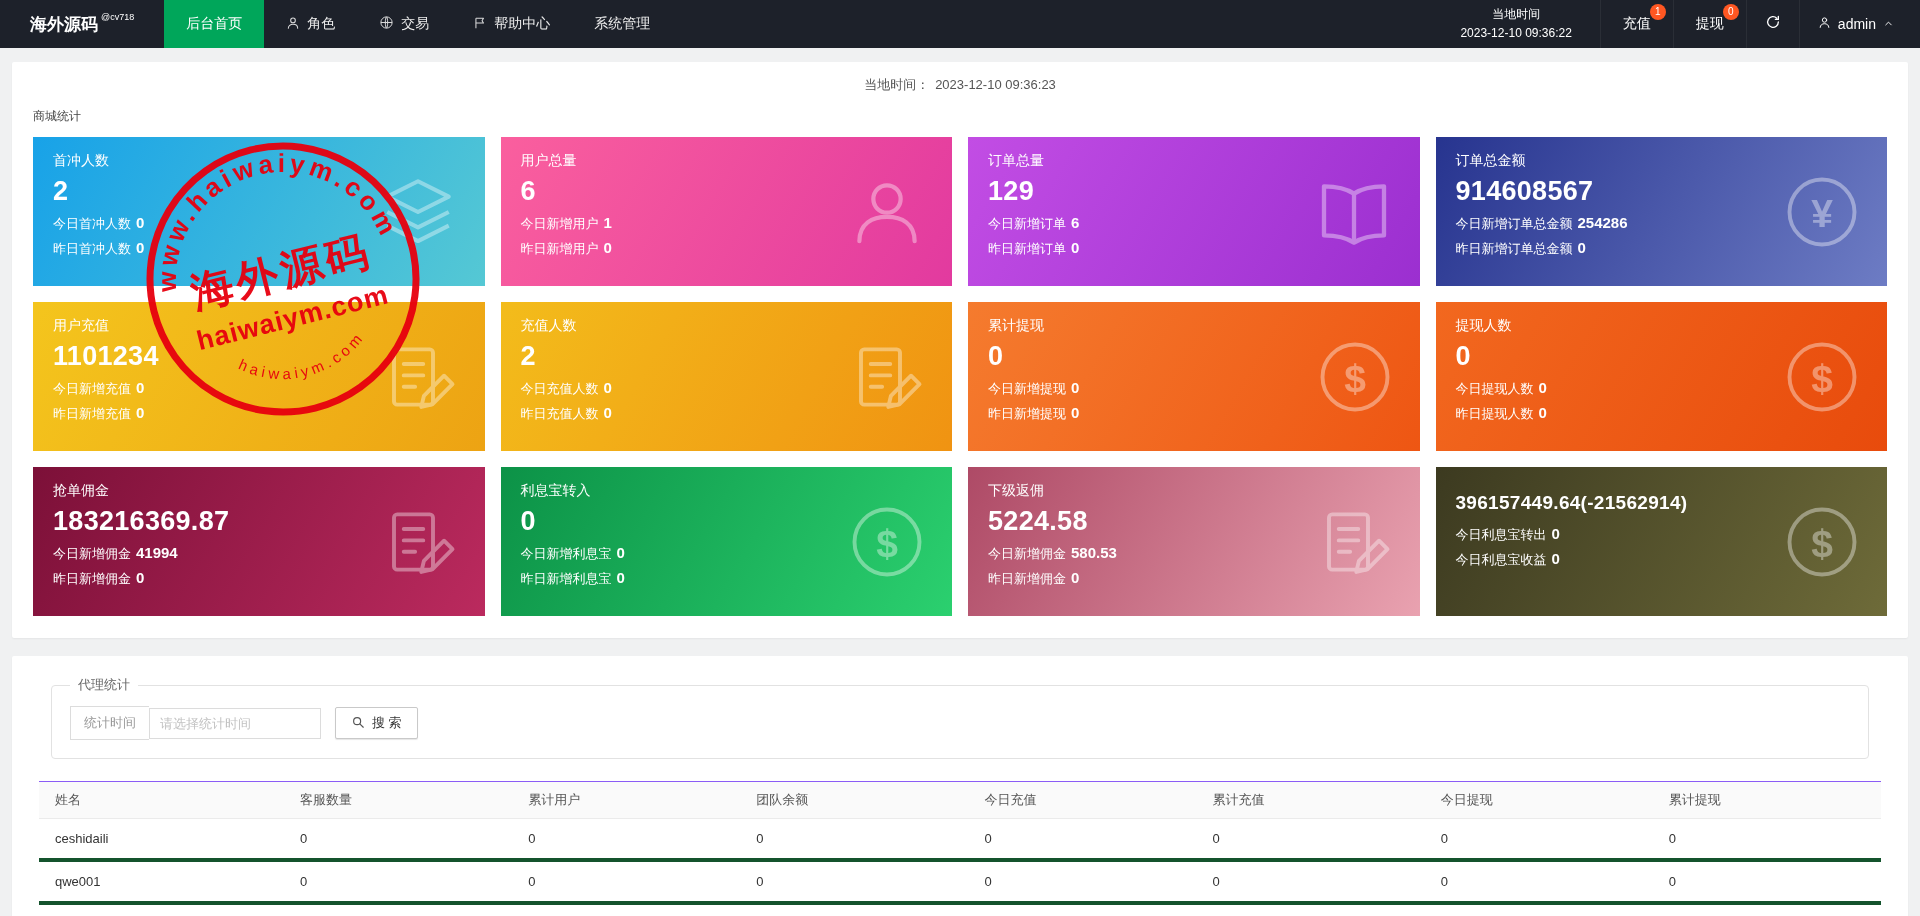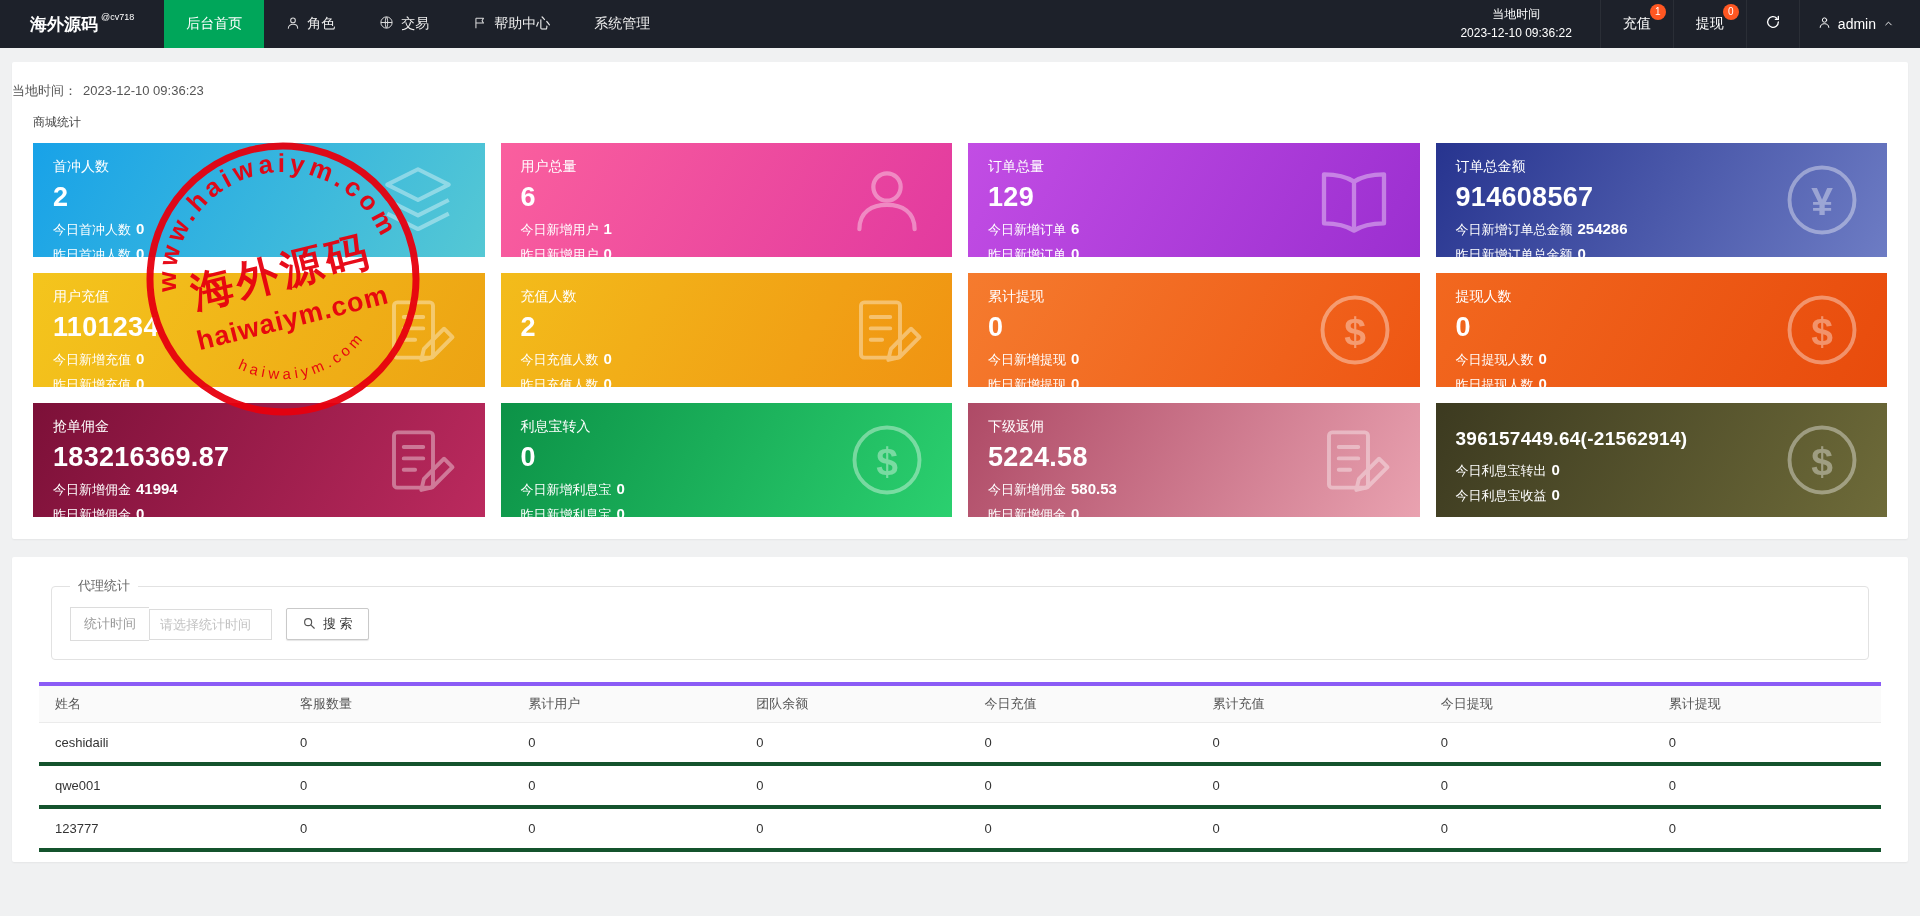--- a/index.html
+++ b/index.html
@@ -20,47 +20,47 @@
   .nav-item svg { opacity:.9; }
   .nav-right { margin-left:auto; display:flex; align-items:stretch; }
   .time-block { display:flex; flex-direction:column; justify-content:center; align-items:center; padding:0 28px; font-size:12px; line-height:1.6; }
   .badge-item { position:relative; display:flex; align-items:center; padding:0 22px; font-size:14px; cursor:pointer; border-left:1px solid rgba(255,255,255,.06); }
   .badge { position:absolute; top:4px; right:7px; background:#ff5722; color:#fff; font-size:10px; min-width:16px; height:16px; line-height:16px; border-radius:8px; text-align:center; font-style:normal; padding:0 3px; }
   .icon-btn { display:flex; align-items:center; padding:0 18px; cursor:pointer; border-left:1px solid rgba(255,255,255,.06); }
   .admin-item { display:flex; align-items:center; gap:7px; padding:0 26px 0 18px; font-size:14px; cursor:pointer; border-left:1px solid rgba(255,255,255,.06); }
   
   .panel { background:#fff; margin:0 12px; border-radius:2px; box-shadow:0 1px 2px rgba(0,0,0,.05); }
   .panel-stats { margin-top:14px; position:relative; padding-bottom:22px; }
-  .panel-time { padding:20px 0 12px; font-size:13px; color:#555; }
+  .panel-time { text-align:center; padding:14px 0 12px; font-size:13px; color:#555; }
   .panel-time b { font-weight:normal; margin-left:6px; }
   .section-label { font-size:12px; color:#444; margin:2px 0 12px 21px; }
   
   .cards { display:grid; grid-template-columns:repeat(4,1fr); gap:16px; margin:0 21px; }
-  .card { position:relative; height:114px; padding:15px 20px; color:#fff; overflow:hidden; }
+  .card { position:relative; height:149px; padding:15px 20px; color:#fff; overflow:hidden; }
   .card-title { font-size:14px; }
   .card-value { font-size:27px; font-weight:bold; margin:6px 0 7px; letter-spacing:.3px; }
   .card-value.small { font-size:19px; margin:10px 0 11px; }
   .card-line { font-size:13px; margin-top:6px; }
   .card-line b { font-size:15px; margin-left:5px; }
   .card-icon { position:absolute; right:26px; top:50%; transform:translateY(-50%); opacity:.38; }
   .card-icon svg { display:block; }
   
   .stamp { position:absolute; left:126px; top:72px; width:290px; height:290px; transform:rotate(-14deg); z-index:6; pointer-events:none; opacity:.95; }
   
   .panel-agent { margin-top:18px; padding:20px 27px 10px; }
   fieldset.agent-box { border:1px solid #e2e2e2; border-radius:4px; margin:0 12px 22px 12px; padding:8px 18px 18px; }
   fieldset.agent-box legend { font-size:13px; color:#666; padding:0 8px; }
   .filter-row { display:flex; align-items:center; margin-top:4px; }
   .addon { border:1px solid #dcdcdc; background:#fff; color:#999; font-size:13px; padding:7px 13px; border-right:none; }
-  .filter-row input { border:1px solid #dcdcdc; padding:7px 10px; font-size:13px; width:123px; outline:none; color:#333; }
+  .filter-row input { border:1px solid #dcdcdc; padding:7px 10px; font-size:13px; width:172px; outline:none; color:#333; }
   .filter-row input::placeholder { color:#c2c2c2; }
   .search-btn { margin-left:14px; display:flex; align-items:center; gap:7px; border:1px solid #c9c9c9; background:#fff; padding:6px 15px; font-size:13px; color:#333; border-radius:2px; cursor:pointer; box-shadow:0 1px 1px rgba(0,0,0,.1); }
   
   table.agent-table { width:100%; border-collapse:collapse; table-layout:fixed; }
-  .agent-table thead th { background:#fafafa; font-weight:normal; text-align:left; font-size:13px; color:#555; padding:9px 16px; border-top:4px solid #8b5cf6; border-bottom:1px solid #ebebeb; }
+  .agent-table thead th { background:#fafafa; font-weight:normal; text-align:left; font-size:13px; color:#555; padding:9px 16px; border-top:1px solid #8b5cf6; border-bottom:1px solid #ebebeb; }
   .agent-table tbody td { font-size:13px; color:#333; padding:12px 16px; border-bottom:4px solid #14532d; background:#fff; }
   .agent-table th:first-child, .agent-table td:first-child { width:245px; }
 </style>
 </head>
 <body>
 
 <header class="navbar">
   <div class="brand">
     <span>海外源码</span>
     <sup>@cv718</sup>

